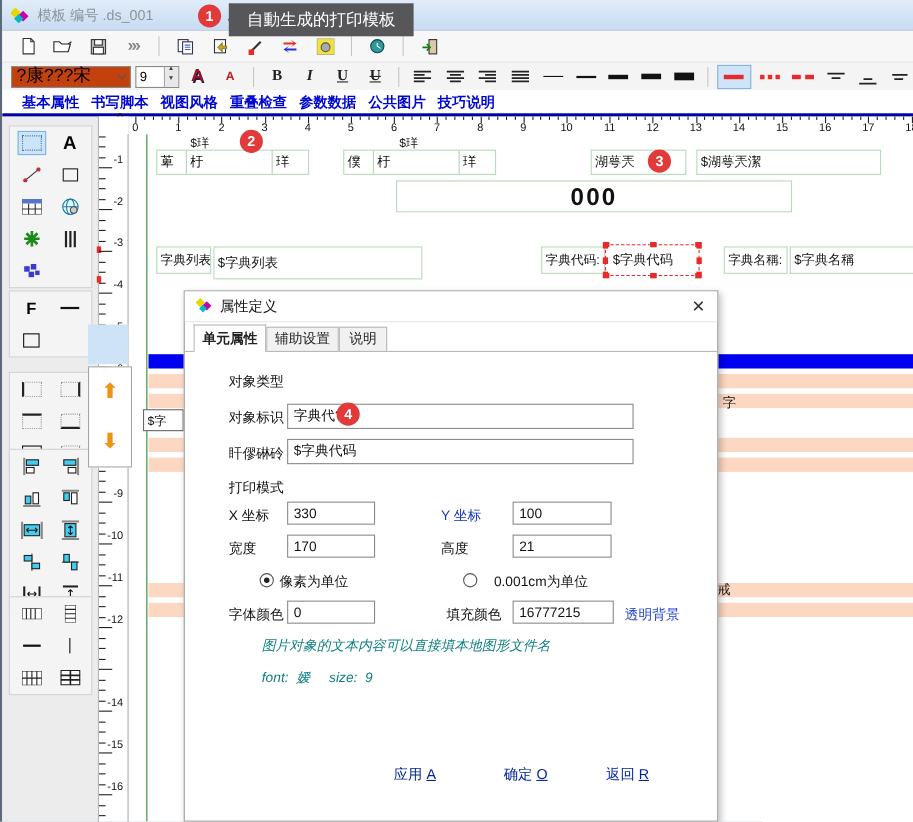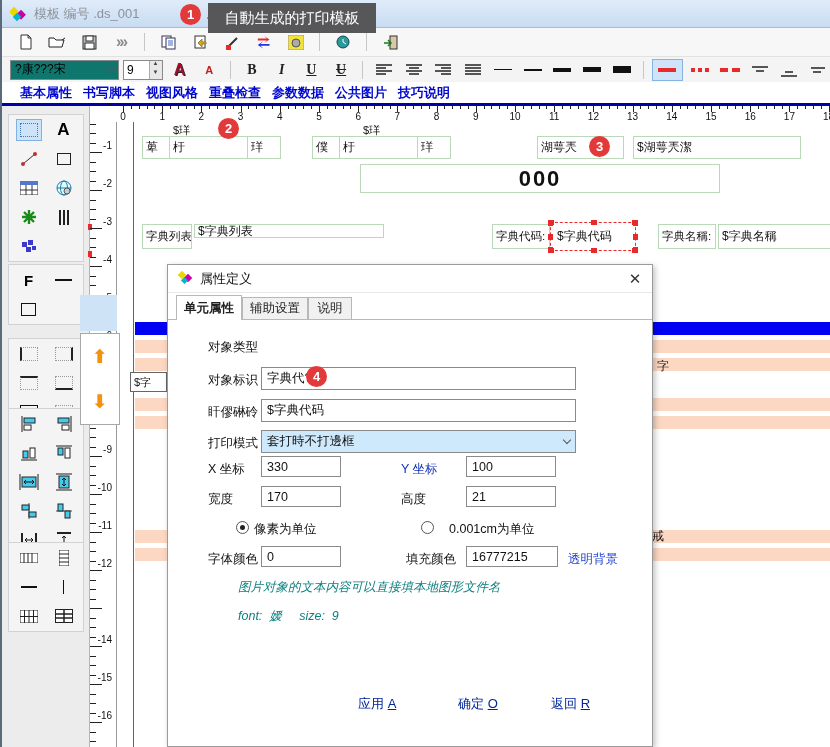--- a/index.html
+++ b/index.html
@@ -15,22 +15,22 @@
   .title-text { color:#8b9299; font-size:13px; margin-left:6px; }
 
   
   .toolbar1 { left:0; top:28px; width:830px; height:29px; background:#f7f7f7;
     border-bottom:1px solid #e2e2e2; display:flex; align-items:center; padding-left:10px; gap:6px; }
   .toolbar2 { left:0; top:57px; width:830px; height:25px; background:#f4f4f4;
     display:flex; align-items:center; padding-left:8px; gap:4px; }
   .tbtn { width:26px; height:22px; display:flex; align-items:center; justify-content:center; }
   .tb-sep { width:1px; height:18px; background:#c6c6c6; margin:0 4px; }
 
-  .font-select { width:110px; height:20px; border:1px solid #8a8a8a; background:#0f766e;
-    display:flex; align-items:center; font-size:12px; padding:0 4px; justify-content:space-between; }
+  .font-select { width:110px; height:20px; border:1px solid #8a8a8a; background:#c2410c;
+    display:flex; align-items:center; font-size:16px; padding:0 4px; justify-content:space-between; }
   .size-spin { width:40px; height:20px; border:1px solid #8a8a8a; background:#fff; display:flex; }
   .size-spin .val { flex:1; font-size:12px; padding:2px 3px; }
   .spin-btns { width:13px; display:flex; flex-direction:column; border-left:1px solid #aaa; }
   .spin-btns div { flex:1; font-size:6px; line-height:5px; text-align:center; color:#444; background:#e8e8e8; }
   .glyph-btn { font-weight:bold; font-size:14px; color:#222; }
   .chev { width:6px; height:6px; border-right:1.5px solid #555; border-bottom:1.5px solid #555;
     transform:rotate(45deg); margin-top:-3px; }
 
   .wline { background:#111; width:18px; }
   .red-line-btn { width:32px; height:22px; background:#cfe4f8; border:1px solid #86b4e2;
@@ -701,21 +701,21 @@
   <div class="fbox" style="left:195px;top:14px;width:28px;height:23px;">僕</div>
   <div class="fbox" style="left:222px;top:14px;width:79px;height:23px;">杅</div>
   <div class="fbox" style="left:300px;top:14px;width:34px;height:23px;">珜</div>
 
   <div class="fbox" style="left:420px;top:14px;width:87px;height:23px;">湖萼兲</div>
   <div class="fbox" style="left:516px;top:14px;width:168px;height:23px;">$湖萼兲潔</div>
 
   <div class="fbox" style="left:243px;top:42px;width:360px;height:29px;justify-content:center;font-size:22px;font-weight:bold;letter-spacing:2px;">000</div>
 
   <div class="fbox" style="left:25px;top:102px;width:50px;height:25px;font-size:11.5px;">字典列表:</div>
-  <div class="fbox" style="left:77px;top:102px;width:190px;height:14px;">$字典列表</div>
+  <div class="fbox" style="left:77px;top:102px;width:190px;height:30px;">$字典列表</div>
   <div class="fbox" style="left:375px;top:102px;width:58px;height:25px;font-size:11.5px;">字典代码:</div>
 
   <div class="selwrap" style="left:433px;top:100px;width:86px;height:29px;">
     <span class="hdl" style="left:-3px;top:-3px;"></span>
       <span class="hdl" style="left:40px;top:-3px;"></span>
       <span class="hdl" style="right:-3px;top:-3px;"></span>
     <span class="hdl" style="left:-3px;top:11px;"></span>
       <span class="hdl" style="right:-3px;top:11px;"></span>
     <span class="hdl" style="left:-3px;bottom:-3px;"></span>
       <span class="hdl" style="left:40px;bottom:-3px;"></span>
@@ -765,24 +765,20 @@
 
   <span class="dlbl" style="left:40px;top:74px;">对象类型</span>
 
   <span class="dlbl" style="left:40px;top:107px;">对象标识</span>
   <span class="dinput" style="left:93px;top:102px;width:315px;height:23px;">字典代?</span>
 
   <span class="dlbl" style="left:40px;top:139px;">盰僇碄砱</span>
   <span class="dinput" style="left:93px;top:134px;width:315px;height:23px;">$字典代码</span>
 
   <span class="dlbl" style="left:40px;top:170px;">打印模式</span>
-  <span class="dinput dselect" style="left:93px;top:165px;width:315px;height:23px;background:#cfe9fc;">
-    <span>套打時不打邊框</span>
-    <span class="chev"></span>
-  </span>
 
   <span class="dlbl" style="left:40px;top:196px;">X 坐标</span>
   <span class="dinput" style="left:93px;top:191px;width:80px;height:21px;">330</span>
   <span class="dlbl" style="left:233px;top:196px;color:#1133bb;">Y 坐标</span>
   <span class="dinput" style="left:298px;top:191px;width:90px;height:21px;">100</span>
 
   <span class="dlbl" style="left:40px;top:226px;">宽度</span>
   <span class="dinput" style="left:93px;top:221px;width:80px;height:21px;">170</span>
   <span class="dlbl" style="left:233px;top:226px;">高度</span>
   <span class="dinput" style="left:298px;top:221px;width:90px;height:21px;">21</span>

